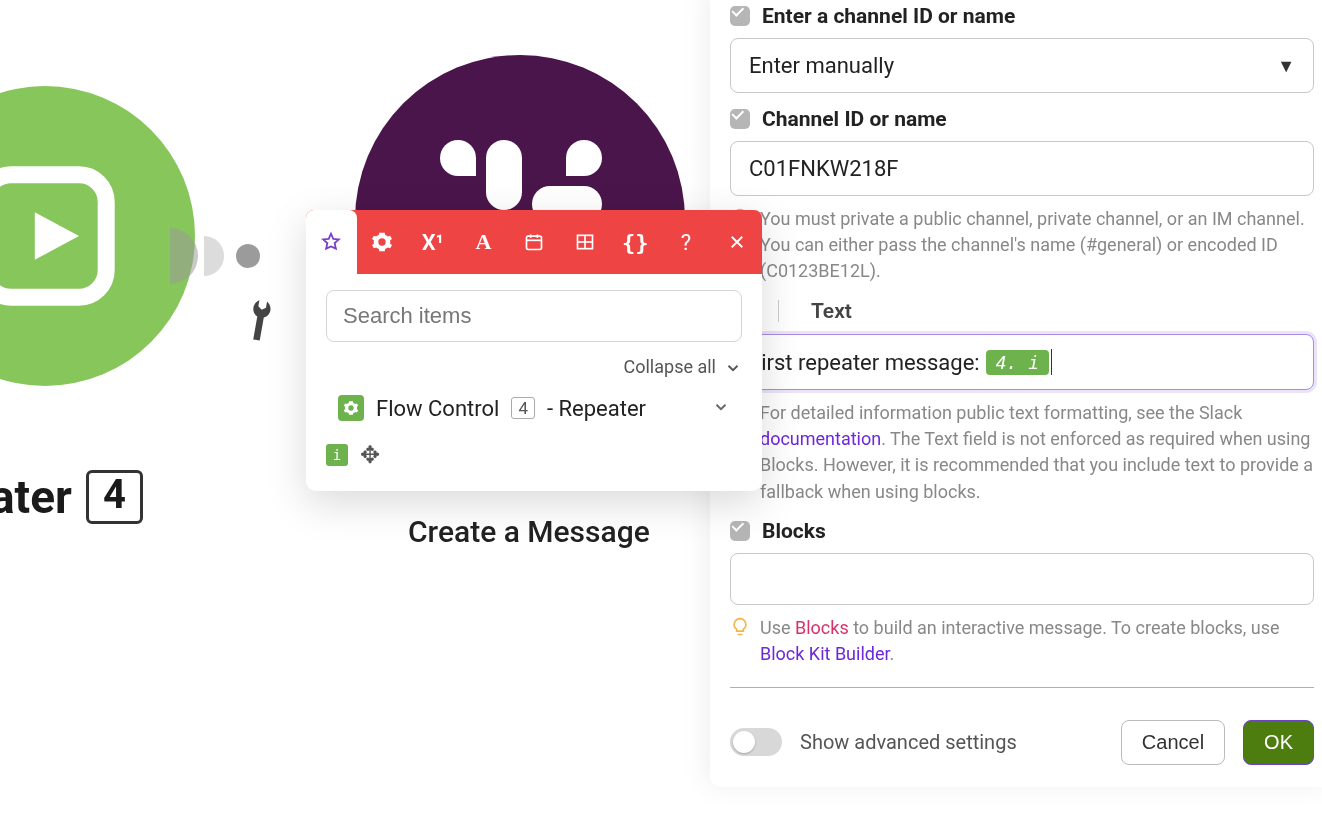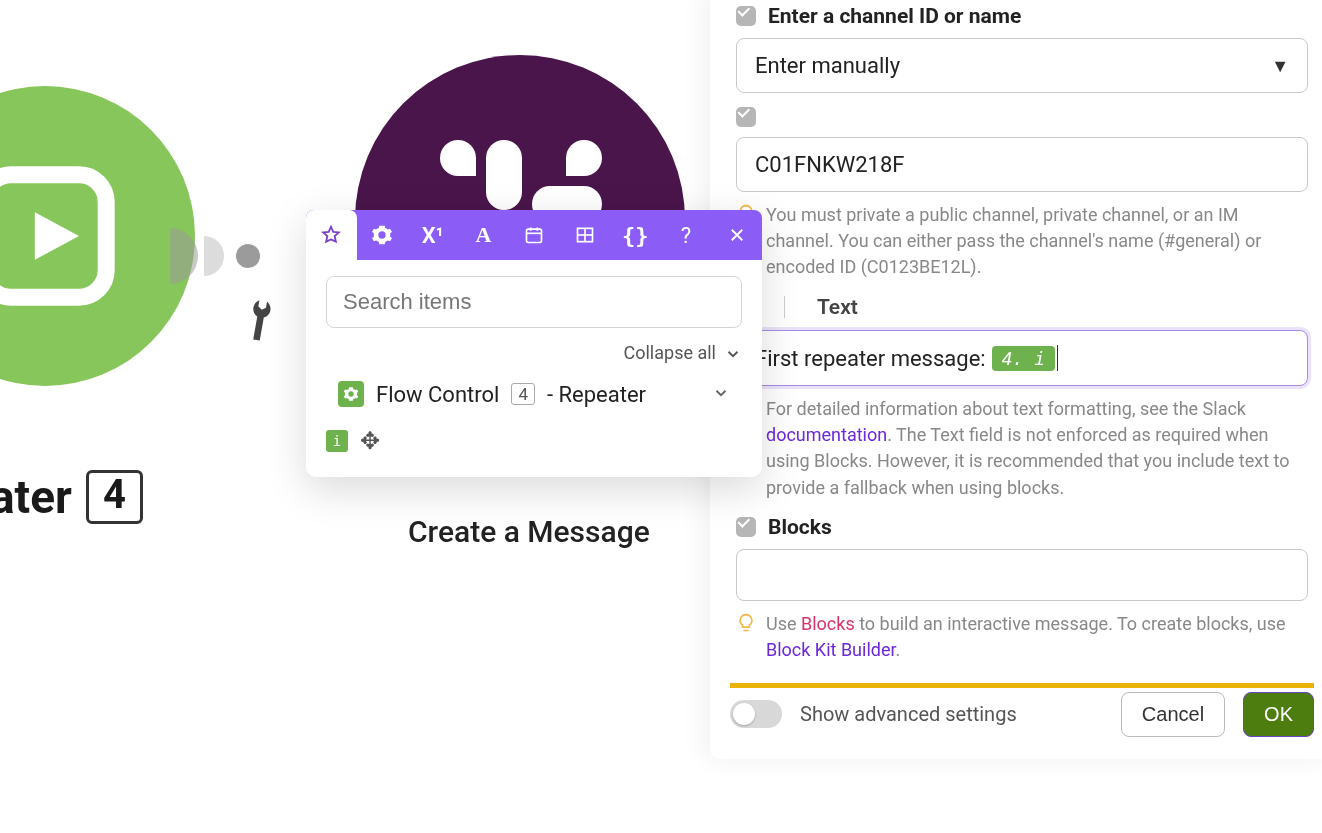--- a/index.html
+++ b/index.html
@@ -119,22 +119,22 @@
     position: absolute;
     top: 210px;
     left: 306px;
     width: 456px;
     background: #fff;
     border-radius: 8px 8px 10px 10px;
     box-shadow: 0 12px 40px rgba(0,0,0,.15);
     z-index: 5;
   }
   .map-pop .tabbar {
-    height: 50px;
-    background: #8b5cf6;
+    height: 64px;
+    background: #ef4444;
     border-radius: 8px 8px 0 0;
     display: flex;
     align-items: stretch;
   }
   .map-pop .tabbar .tab {
     width: 52px;
     display: flex;
     align-items: center;
     justify-content: center;
     color: #fff;
@@ -219,21 +219,21 @@
     top: -10px;
     left: 710px;
     width: 584px;
     background: #fff;
     border-radius: 0 0 10px 10px;
     padding: 6px 20px 22px;
     box-shadow: -6px 0 26px rgba(0,0,0,.06);
     z-index: 3;
   }
 
-  .field-row { margin: 8px 6px 14px; }
+  .field-row { margin: 8px 0 14px; }
   .field-head {
     display: flex;
     align-items: center;
     gap: 12px;
     font-size: 21px;
     font-weight: 700;
     color: #222;
     margin-bottom: 10px;
   }
   .toggle-chip {
@@ -324,23 +324,23 @@
     font-size: 22px;
   }
   .text-field-head .divider {
     width: 1px; height: 22px; background: #ccc;
   }
 
   .panel-footer {
     display: flex;
     align-items: center;
     gap: 18px;
-    border-top: 5px solid #eab308;
+    border-top: 1px solid #eab308;
     margin-top: 20px;
-    padding-top: 4px;
+    padding-top: 32px;
   }
   .switch {
     width: 52px; height: 28px;
     border-radius: 14px;
     background: #d8d8d8;
     position: relative;
     cursor: pointer;
   }
   .switch::after {
     content: '';
@@ -499,20 +499,21 @@
     </div>
     <div class="select-box">
       <span>Enter manually</span>
       <span class="caret">▼</span>
     </div>
   </div>
 
   <div class="field-row">
     <div class="field-head">
       <span class="toggle-chip"></span>
+      <span>Channel ID or name</span>
     </div>
     <div class="input-box">
       <span>C01FNKW218F</span>
     </div>
     <div class="hint">
       <svg class="bulb" viewBox="0 0 24 24">
           <path fill="none" stroke="currentColor" stroke-width="2" d="M9 21h6M10 17h4m-2-15a7 7 0 00-4 12.7V17h8v-2.3A7 7 0 0012 2z"></path>
         </svg>
       <span>You must private a public channel, private channel, or an IM channel. You can either pass the channel's name (#general) or encoded ID (C0123BE12L).</span>
     </div>
@@ -527,21 +528,21 @@
     <div class="input-box active">
       <span>First repeater message: </span>
       <span class="pill">4. i</span>
       <span class="cursor"></span>
     </div>
     <div class="hint">
       <svg class="bulb" viewBox="0 0 24 24">
           <path fill="none" stroke="currentColor" stroke-width="2" d="M9 21h6M10 17h4m-2-15a7 7 0 00-4 12.7V17h8v-2.3A7 7 0 0012 2z"></path>
         </svg>
       <span>
-        <span>For detailed information about text formatting, see the Slack </span><a href="#">documentation</a><span>. The Text field is not enforced as required when using Blocks. However, it is recommended that you include text to provide a fallback when using blocks.</span>
+        <span>For detailed information public text formatting, see the Slack </span><a href="#">documentation</a><span>. The Text field is not enforced as required when using Blocks. However, it is recommended that you include text to provide a fallback when using blocks.</span>
       </span>
     </div>
   </div>
 
   <div class="field-row">
     <div class="field-head">
       <span class="toggle-chip"></span>
       <span>Blocks</span>
     </div>
     <div class="input-box empty"></div>

